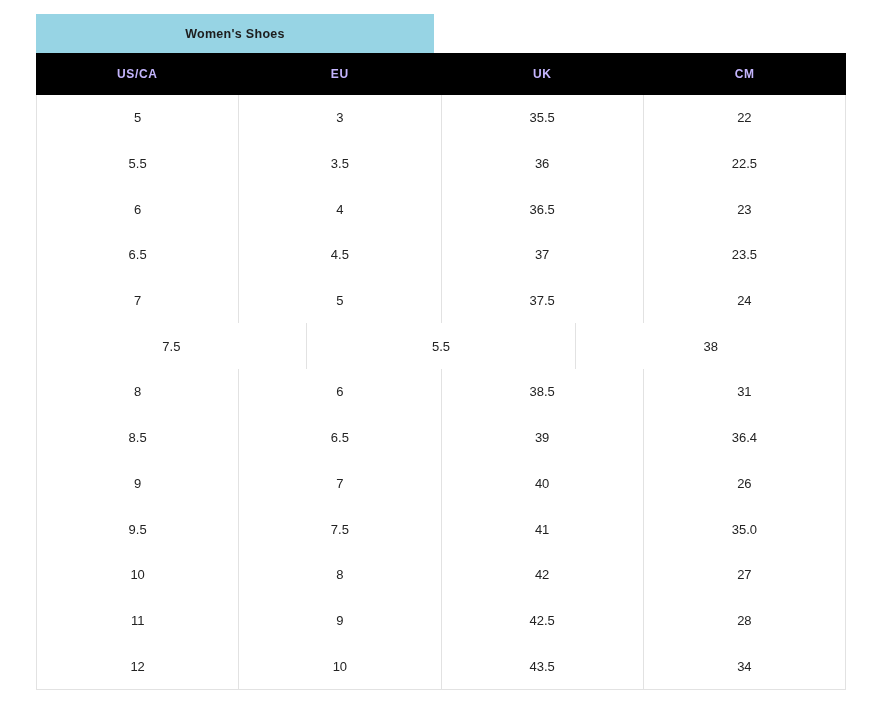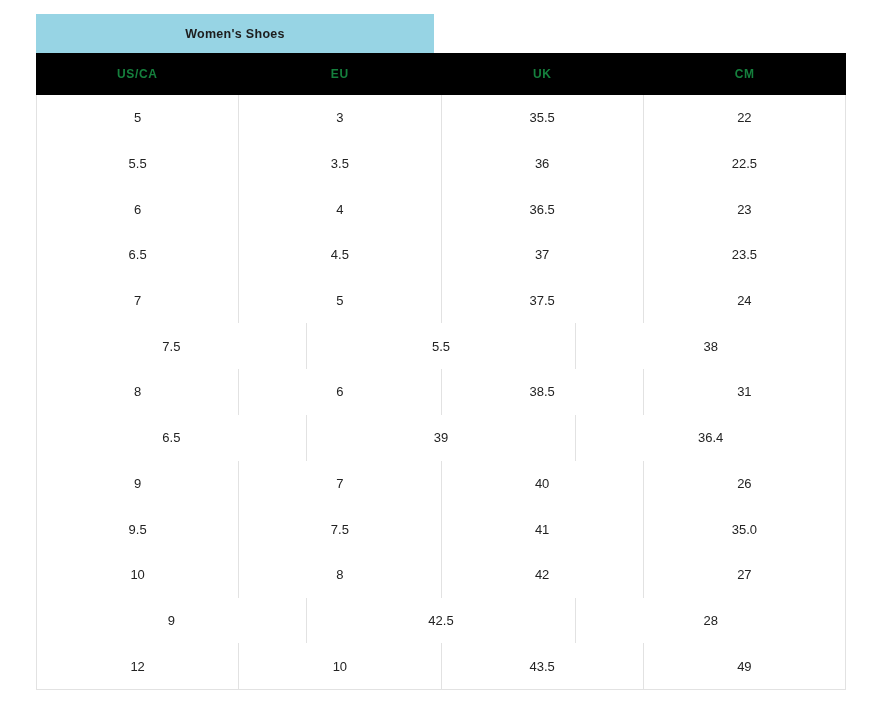--- a/index.html
+++ b/index.html
@@ -40,21 +40,21 @@
     display: flex;
     width: 810px;
     height: 42px;
     background: #000000;
   }
   .header-cell {
     flex: 1 1 0;
     display: flex;
     align-items: center;
     justify-content: center;
-    color: #15803d;
+    color: #c4b5fd;
     font-size: 12px;
     font-weight: bold;
     letter-spacing: 0.6px;
   }
   .table-body {
     display: flex;
     flex-direction: column;
     width: 810px;
     height: 595px;
     box-sizing: border-box;
@@ -132,20 +132,21 @@
           <div class="table-cell">5.5</div>
           <div class="table-cell">38</div>
         </div>
         <div class="table-row">
           <div class="table-cell">8</div>
           <div class="table-cell">6</div>
           <div class="table-cell">38.5</div>
           <div class="table-cell">31</div>
         </div>
         <div class="table-row">
+          <div class="table-cell">8.5</div>
           <div class="table-cell">6.5</div>
           <div class="table-cell">39</div>
           <div class="table-cell">36.4</div>
         </div>
         <div class="table-row">
           <div class="table-cell">9</div>
           <div class="table-cell">7</div>
           <div class="table-cell">40</div>
           <div class="table-cell">26</div>
         </div>
@@ -155,26 +156,27 @@
           <div class="table-cell">41</div>
           <div class="table-cell">35.0</div>
         </div>
         <div class="table-row">
           <div class="table-cell">10</div>
           <div class="table-cell">8</div>
           <div class="table-cell">42</div>
           <div class="table-cell">27</div>
         </div>
         <div class="table-row">
+          <div class="table-cell">11</div>
           <div class="table-cell">9</div>
           <div class="table-cell">42.5</div>
           <div class="table-cell">28</div>
         </div>
         <div class="table-row">
           <div class="table-cell">12</div>
           <div class="table-cell">10</div>
           <div class="table-cell">43.5</div>
-          <div class="table-cell">49</div>
+          <div class="table-cell">34</div>
         </div>
       </div>
 
   </div>
 </div>
 
 </body></html>

